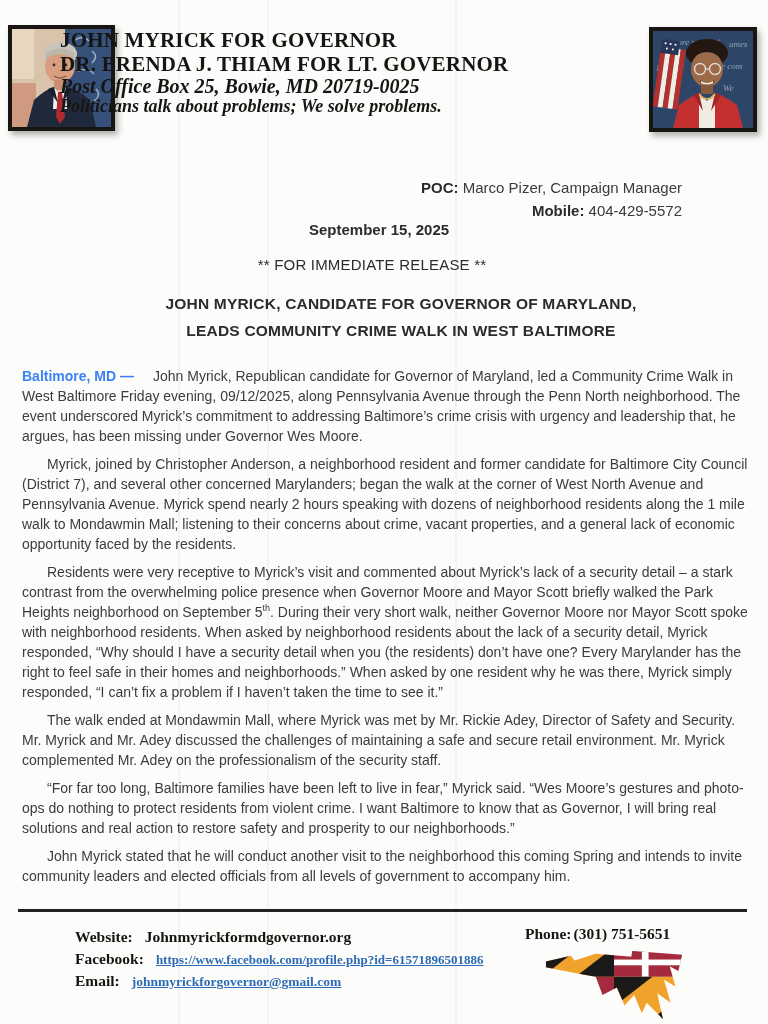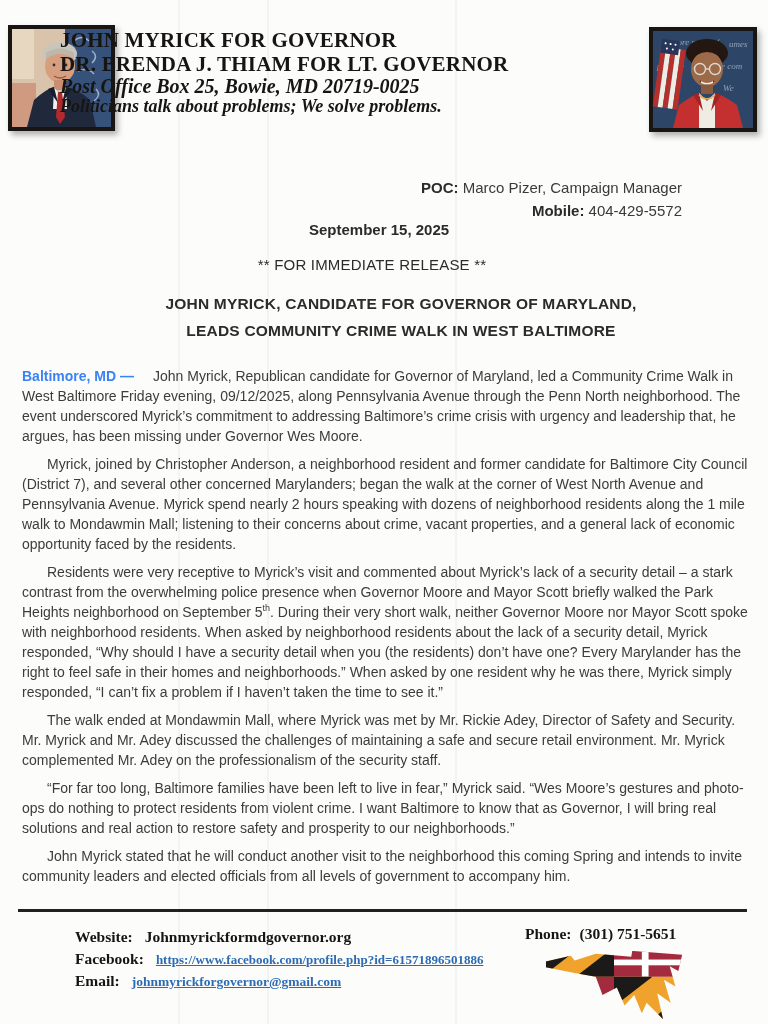--- a/index.html
+++ b/index.html
@@ -28,21 +28,21 @@
   .lead{font-weight:bold;color:#3b82f6;margin-right:19px;}
   sup{font-size:9px;line-height:0;}
   .rule{position:absolute;left:18px;top:909px;width:729px;height:3px;background:#23211f;}
   .footer-links{position:absolute;left:75px;top:924px;font-family:"Liberation Serif",serif;}
   .f-row{display:flex;align-items:flex-end;height:22px;white-space:nowrap;}
   .f-label{font-weight:bold;font-size:15.5px;color:#171513;margin-right:12px;}
   .f-val{font-weight:bold;font-size:15.5px;color:#171513;}
   .f-link{font-weight:bold;font-size:13px;color:#2d6cb5;text-decoration:underline;cursor:pointer;}
   .phone{position:absolute;left:525px;top:925px;font-family:"Liberation Serif",serif;
          font-size:15.5px;font-weight:bold;color:#171513;display:flex;}
-  .phone .f-label{margin-right:8px;}
+  .phone .f-label{margin-right:2px;}
   .md-icon{position:absolute;left:542px;top:947px;line-height:0;}
 </style>
 </head>
 <body>
 
 <div class="page">
 
   <div class="streak" style="left:178px"></div>
   <div class="streak" style="left:267px"></div>
   <div class="streak" style="left:455px"></div>

